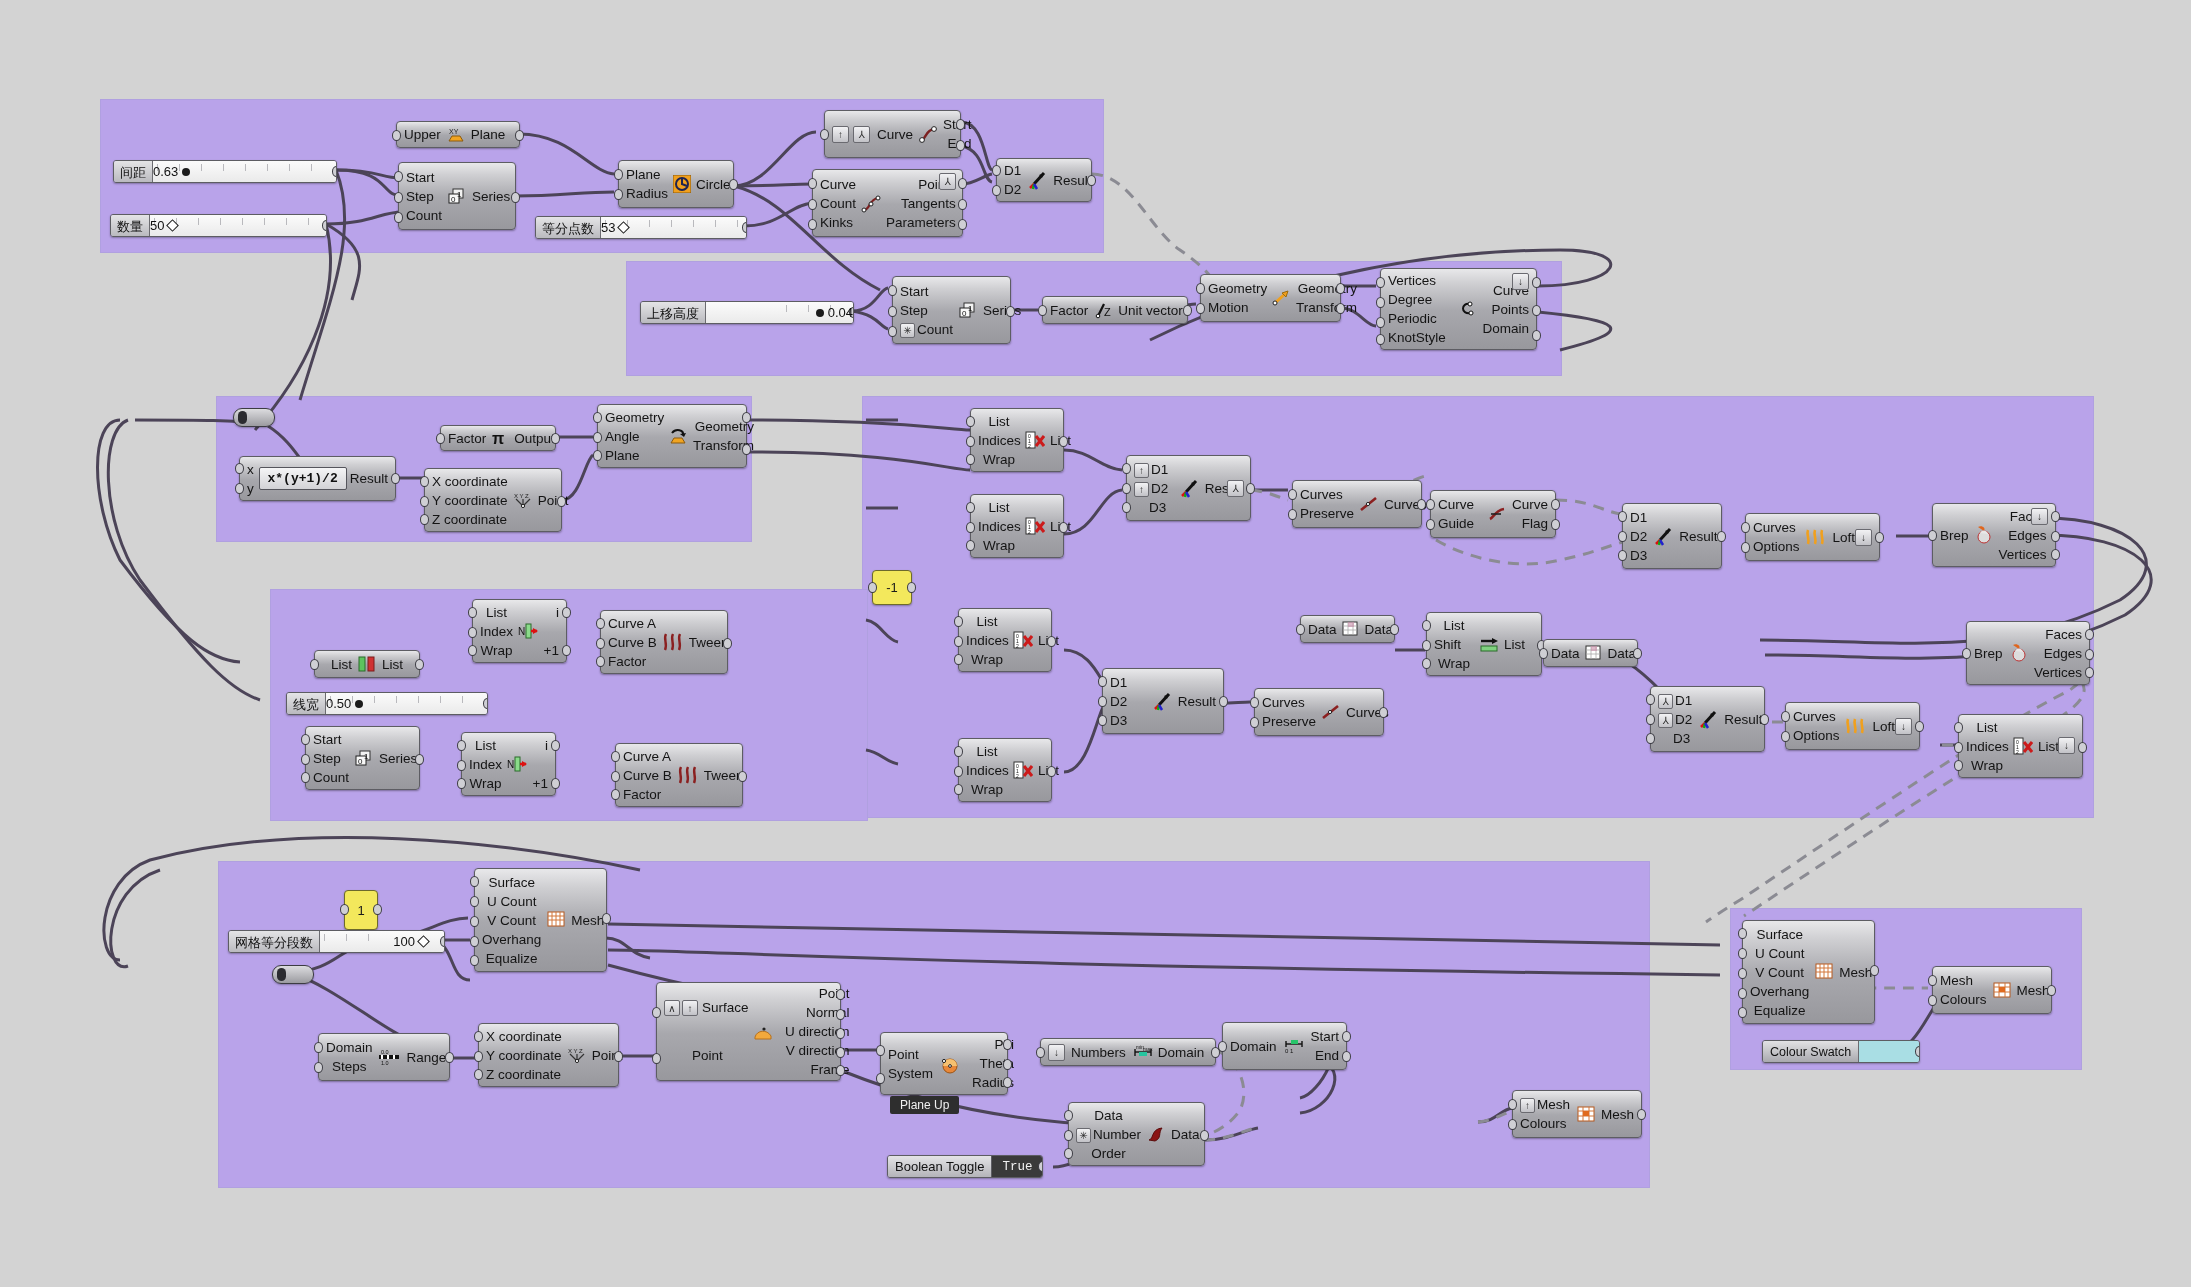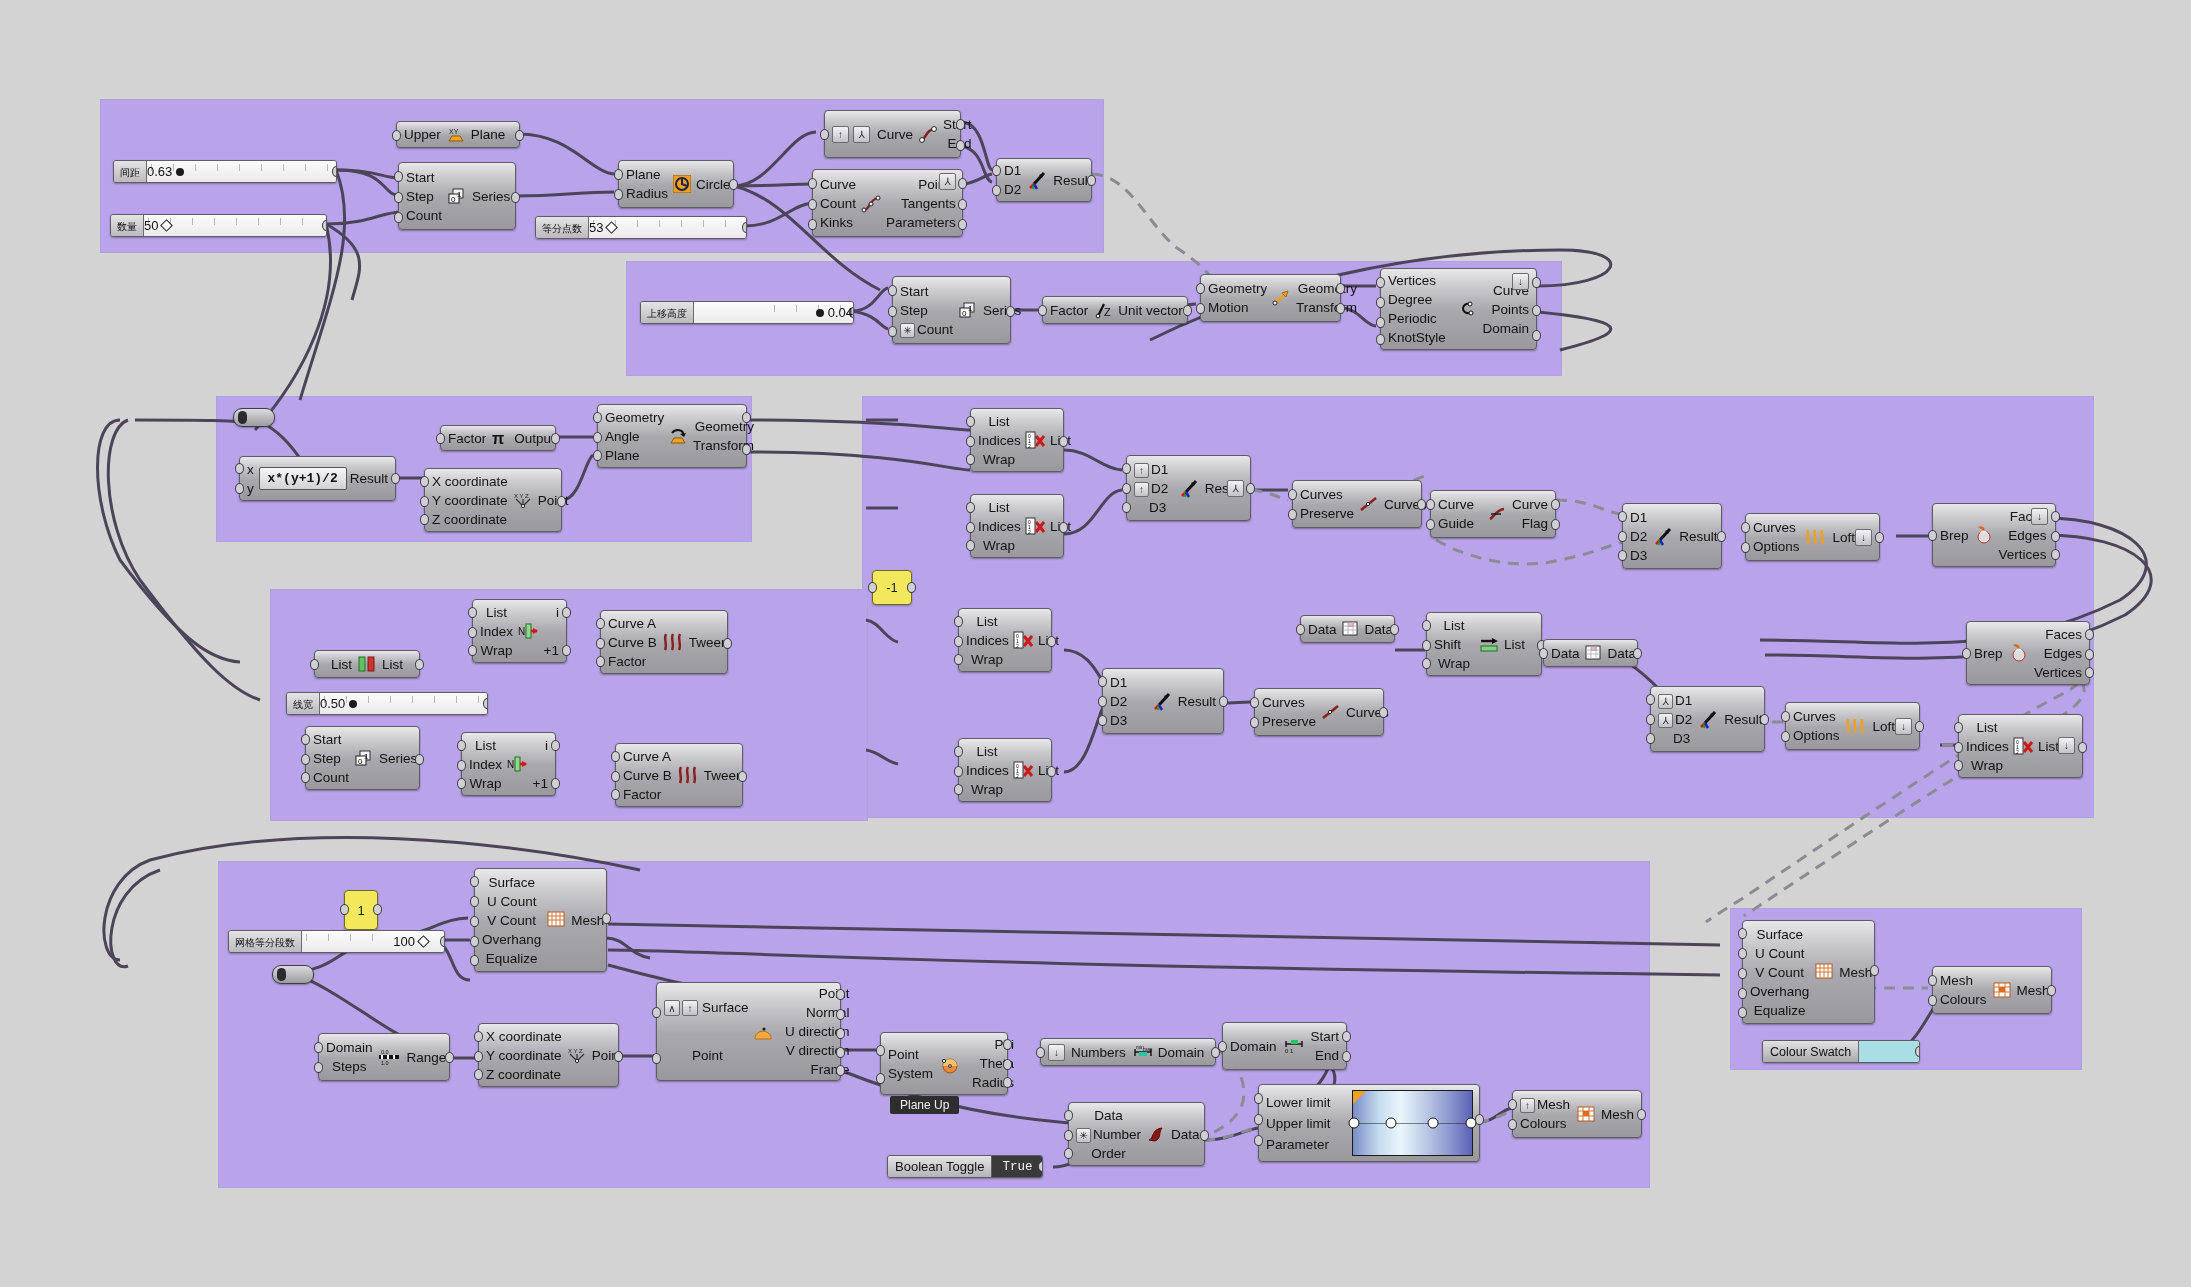--- a/index.html
+++ b/index.html
@@ -23,21 +23,21 @@
   
   .port{position:absolute;width:9px;height:11px;border:1.3px solid #3b3b42;border-radius:50%;
         background:#cfcfd4;box-sizing:border-box;}
   .port.l{left:-5px;} .port.r{right:-5px;}
   
   .slider{position:absolute;display:flex;align-items:stretch;height:21px;
           border:1px solid #5d5d63;border-radius:3px;overflow:hidden;
           box-shadow:0 1px 2px rgba(0,0,0,.3);font-size:13px;}
   .slider .cap{background:linear-gradient(to bottom,#e4e4e6,#b4b4b9);
                display:flex;align-items:center;padding:12px 6px;color:#111;border-right:1px solid #6b6b70;
-               font-size:10px;white-space:nowrap;}
+               font-size:13px;white-space:nowrap;}
   .slider .track{position:relative;flex:1;background:linear-gradient(to bottom,#fbfbfb,#eaeaea);
                  display:flex;align-items:center;color:#111;}
   .slider .ticks{position:absolute;left:4px;right:4px;top:3px;height:7px;
      background-image:repeating-linear-gradient(to right,#b9b9bd 0,#b9b9bd 1px,transparent 1px,transparent 22px);}
   .slider .val{position:relative;z-index:2;display:flex;align-items:center;gap:4px;font-size:13px;}
   .knob-c{width:8px;height:8px;border-radius:50%;background:#1b1b1b;display:inline-block;}
   .knob-d{width:7px;height:7px;background:#fff;border:1.4px solid #1b1b1b;transform:rotate(45deg);display:inline-block;}
   
   .numnode{position:absolute;background:#f3e85c;border:1px solid #6d6a2c;border-radius:4px;
      display:flex;align-items:center;justify-content:center;color:#1b1b1b;font-size:13px;
@@ -1454,40 +1454,20 @@
             <path d="M3,15 C8,14 5,4 16,3 C12,8 16,13 9,16 Z" fill="#8b1414" stroke="#5a0c0c"></path>
           </svg>
         </span>
       </div>
     <div class="out" style="justify-content:center;">
         <div class="row">Data</div>
       </div>
     <div class="port r" style="top:27px;"></div>
   </div>
 
-  <div class="grad" style="left:1258px;top:1084px;width:220px;height:76px;">
-    <div class="port l" style="top:8px;"></div>
-    <div class="port l" style="top:29px;"></div>
-    <div class="port l" style="top:50px;"></div>
-    <div class="lbls" style="width:86px;">
-      <div class="row" style="line-height:21px;">Lower limit</div>
-      <div class="row" style="line-height:21px;">Upper limit</div>
-      <div class="row" style="line-height:21px;">Parameter</div>
-    </div>
-    <div class="ramp">
-      <div class="bar" style="background:linear-gradient(to right,#7a8ec6 0%,#c4dcee 22%,#e9f6fb 40%,#b9c7e4 62%,#8b95cf 82%,#5b62b5 100%);"></div>
-      <div class="corner"></div>
-      <div class="line"></div>
-      <div class="h" style="left:1%;"></div>
-      <div class="h" style="left:32%;"></div>
-      <div class="h" style="left:67%;"></div>
-      <div class="h" style="left:99%;"></div>
-    </div>
-    <div class="port r" style="top:29px;"></div>
-  </div>
 
   <div class="comp" style="left:1512px;top:1090px;width:130px;height:48px;">
     <div class="port l" style="top:8px;"></div>
     <div class="port l" style="top:28px;"></div>
     <div class="in" style="flex-direction:column;width:60px;">
       <div class="row"><span class="flagbox" style="width:13px;height:13px;">↑</span><span>Mesh</span></div>
       <div class="row">Colours</div>
     </div>
     <div class="mid">
         <span class="ic">

